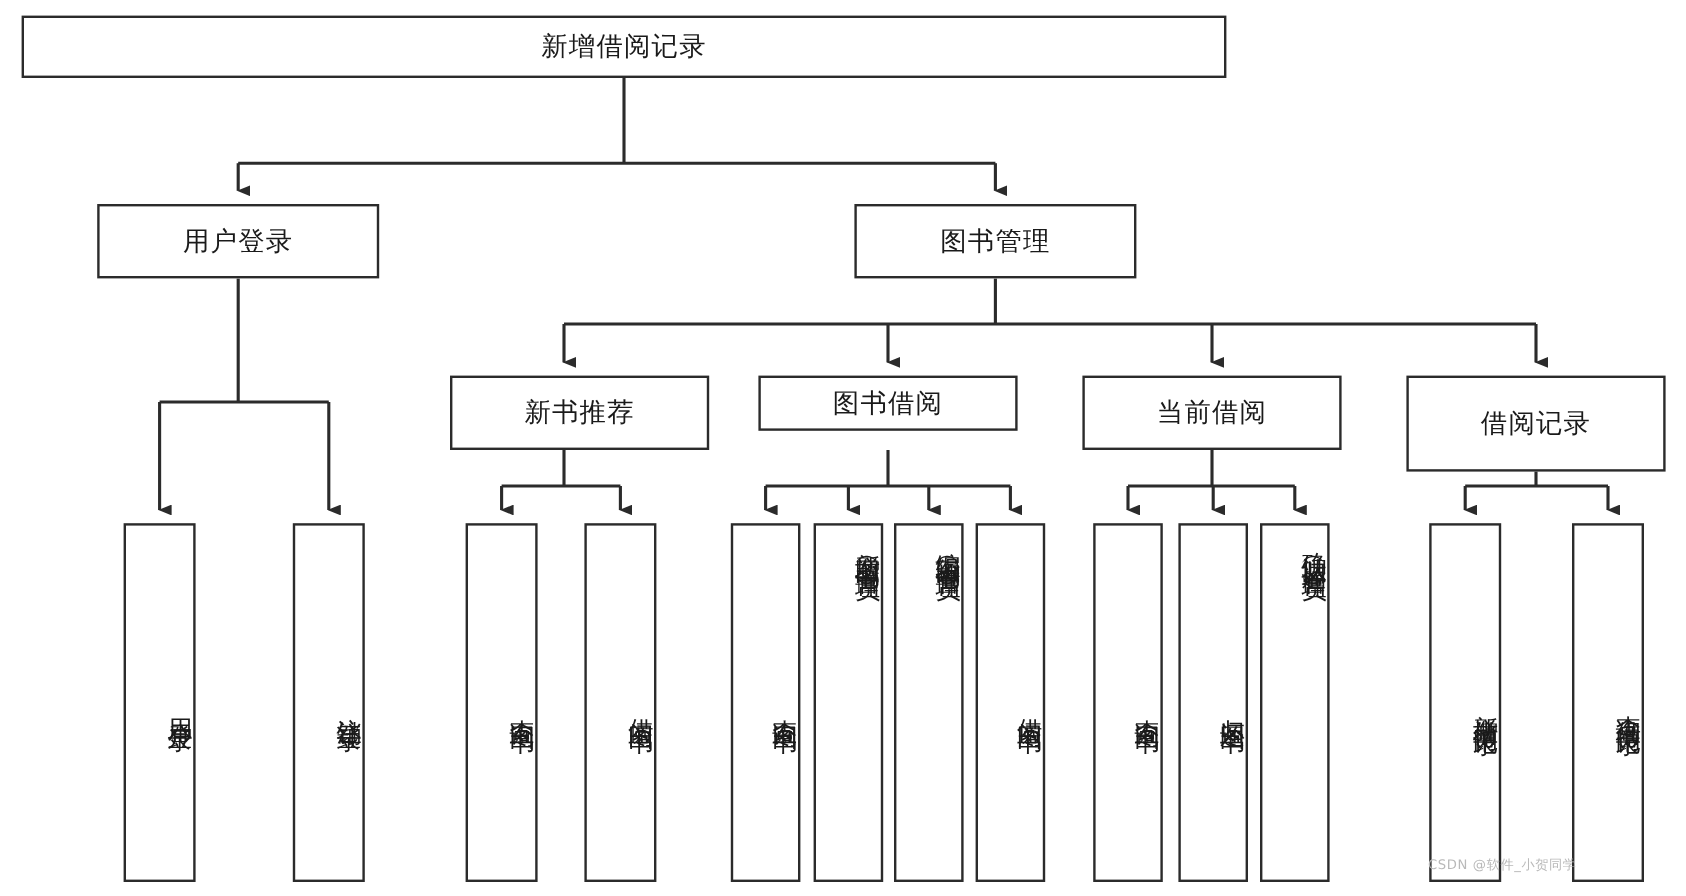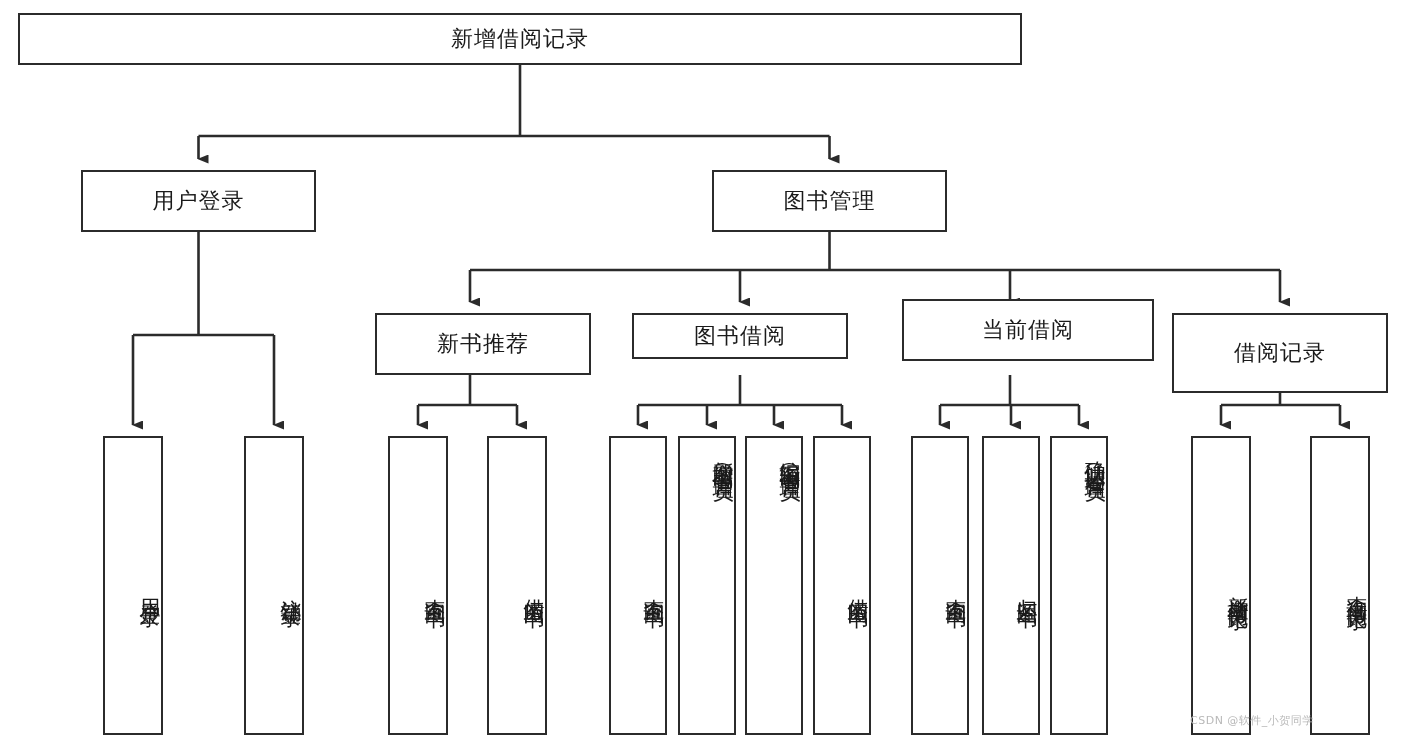--- a/index.html
+++ b/index.html
@@ -122,21 +122,21 @@
       </div>
       <div class="node horiz" style="left: 712px; top: 170px; width: 235px; height: 62px; align-items: center;">
         <span class="node-label">图书管理</span>
       </div>
       <div class="node horiz" style="left: 362px; top: 313px; width: 216px; height: 62px; margin-left: 13px;">
         <span class="node-label">新书推荐</span>
       </div>
       <div class="node horiz" style="left: 632px; top: 313px; width: 216px; height: 46px;">
         <span class="node-label">图书借阅</span>
       </div>
-      <div class="node horiz" style="left: 902px; top: 299px; width: 252px; height: 62px;">
+      <div class="node horiz" style="left: 902px; top: 313px; width: 216px; height: 62px;">
         <span class="node-label">当前借阅</span>
       </div>
       <div class="node horiz" style="left: 1172px; top: 313px; width: 216px; height: 80px;">
         <span class="node-label">借阅记录</span>
       </div>
       <div class="node vert" style="left: 103px; top: 436px; width: 60px; height: 299px;">
         <span class="node-label">用户登录</span>
       </div>
       <div class="node vert" style="left: 244px; top: 436px; width: 60px; height: 299px;">
         <span class="node-label">注销登录</span>

